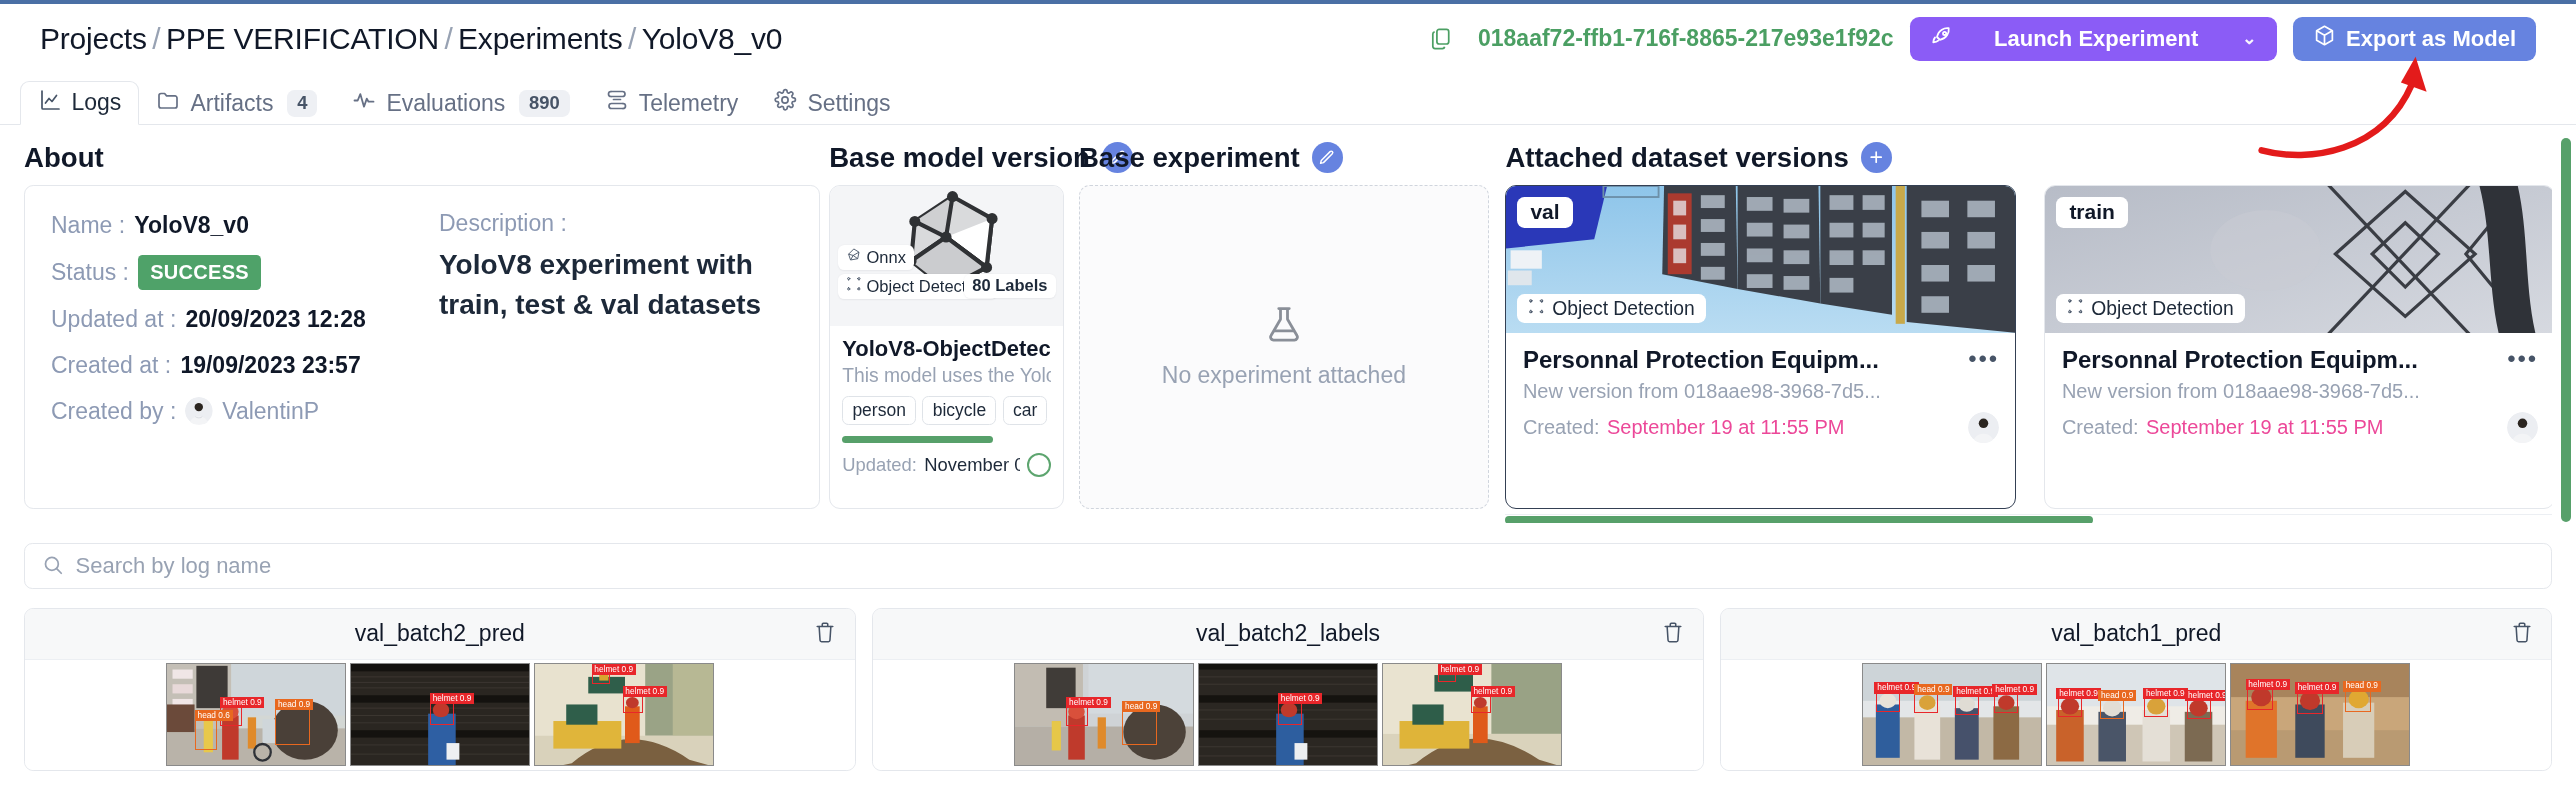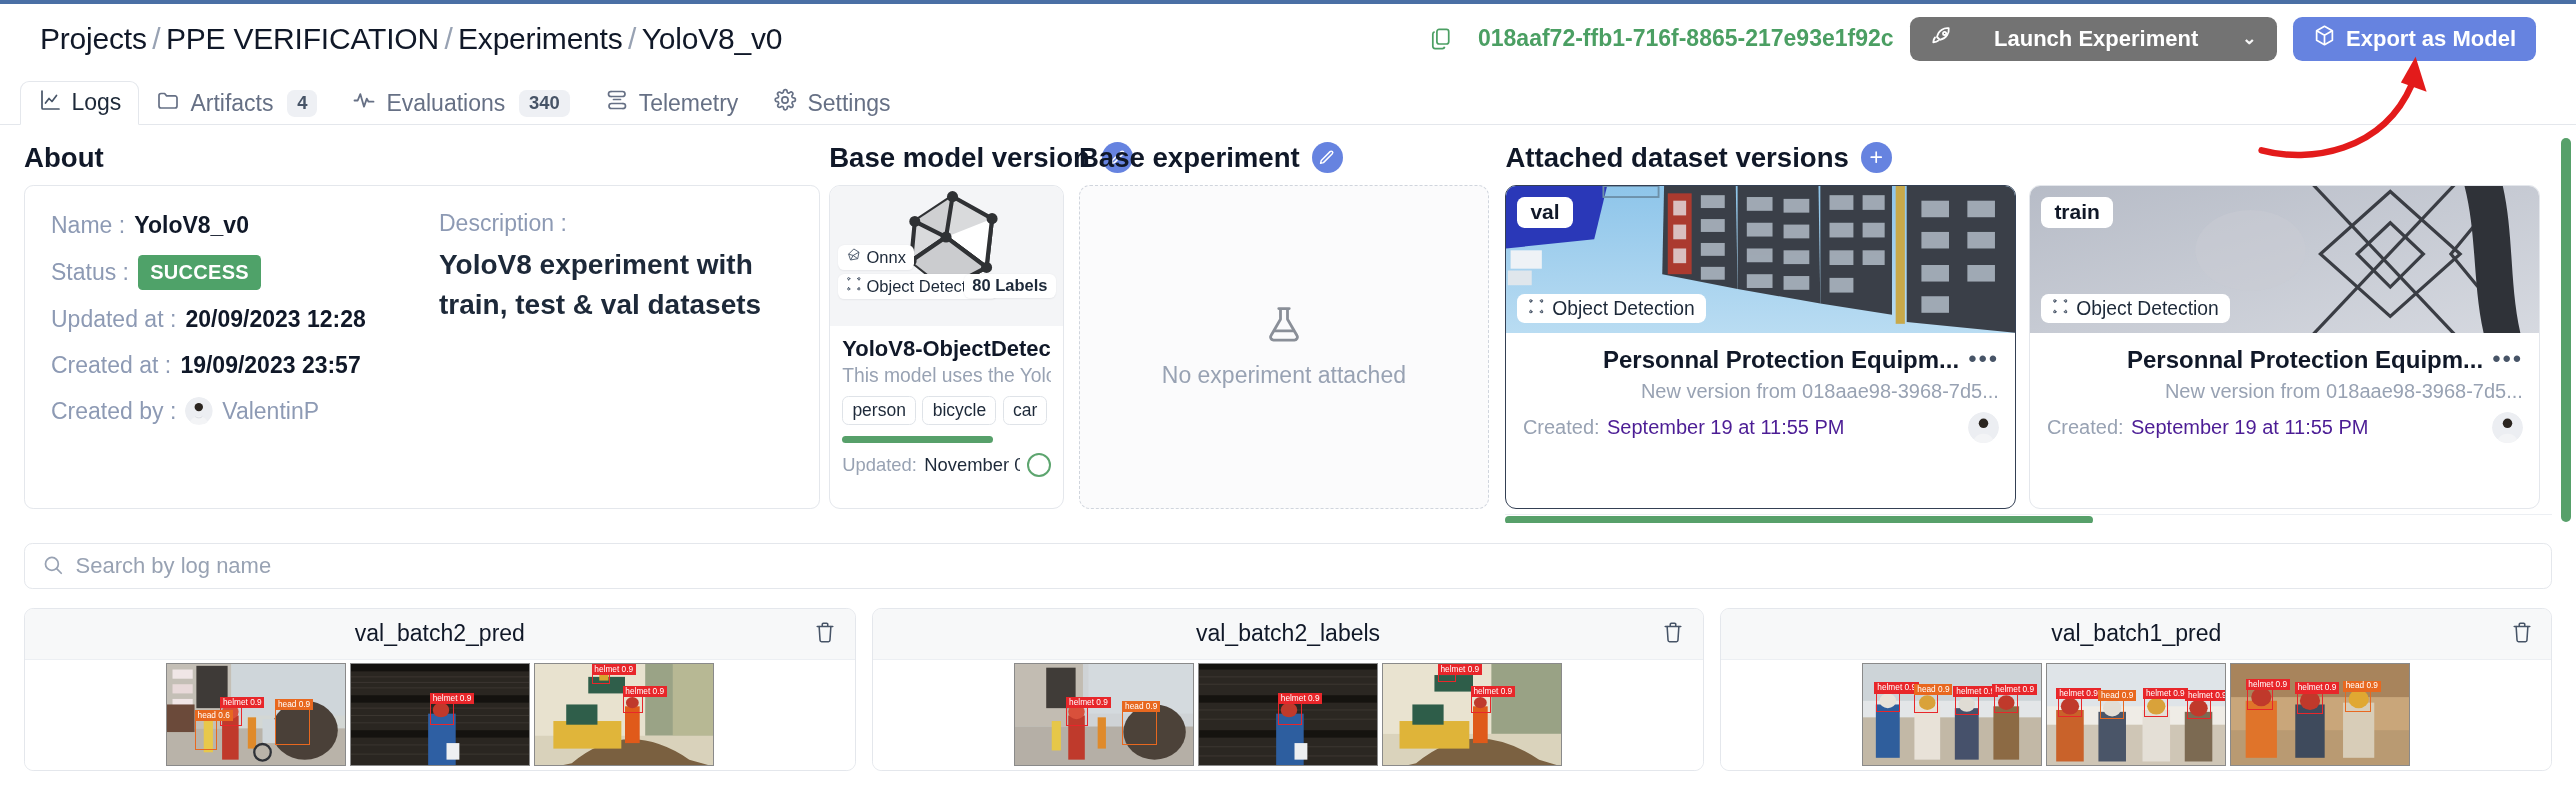--- a/index.html
+++ b/index.html
@@ -22,21 +22,21 @@
   .breadcrumb { font-size:30px; color:#101828; font-weight:400; letter-spacing:-0.2px; white-space:nowrap; }
   .breadcrumb .sep { color:#98a2b3; padding:0 5.5px; }
   .header-right { margin-left:auto; display:flex; align-items:center; gap:16.5px; }
   .uuid-wrap { display:flex; align-items:center; gap:27px; color:#4b9f63; font-size:23px; font-weight:600; }
   .copy-icon { width:20px; height:22px; flex:0 0 auto; }
   .btn {
     display:flex; align-items:center; gap:10px;
     height:44px; padding:0 20px; border-radius:9.2px;
     font-size:22px; font-weight:600; color:#fff; border:none; cursor:pointer; white-space:nowrap;
   }
-  .btn-green { background:#737373;gap:40px; }
+  .btn-green { background:#8b5cf6;gap:40px; }
   .btn-blue  { background:#6683e0; }
   .btn svg { flex:0 0 auto; }
   .chev { font-size:17.5px; margin-left:3.7px; opacity:.95; }
 
   
   .tabbar {
     position:absolute; top:74px; left:0; width:2576px; height:51px;
     display:flex; align-items:flex-end; padding:0 20px;
     border-bottom:0.9px solid #e4e7ec;
   }
@@ -121,21 +121,21 @@
   
   .col-exp { width:410px; flex:0 0 410px; margin-left:14.7px; }
   .exp-card {
     border:0.9px dashed #d0d5dd; border-radius:11px; background:#fbfbfc; height:324px;
     display:flex; flex-direction:column; align-items:center; justify-content:center; gap:13px;
   }
   .exp-text { font-size:23px; color:#98a2b3; }
 
   
   .col-ds { flex:1; margin-left:16.5px; min-width:0; overflow:hidden; }
-  .ds-row { display:flex; gap:13px;text-align:right; }
+  .ds-row { display:flex; gap:28px; }
   .ds-card {
     width:511px; flex:0 0 511px; border-radius:11px; background:#fff; overflow:hidden; height:324px;
     border:0.9px solid #e4e7ec;
   }
   .ds-card.selected { border:1.8px solid #344054; }
   .ds-thumb { position:relative; height:147px; overflow:hidden; }
   .ds-badge {
     position:absolute; left:11px; top:11px; background:#fff; border-radius:7.4px;
     padding:3.7px 13px; font-size:21px; font-weight:700; color:#101828;
   }
@@ -143,21 +143,21 @@
     position:absolute; left:11px; bottom:9.2px; background:#fff; border-radius:7.4px;
     padding:3.7px 11px; font-size:19.3px; color:#1d2939; display:flex; align-items:center; gap:7.4px;
   }
   .ds-body { padding:13px 16.5px; }
   .ds-title-row { display:flex; align-items:center; gap:9.2px; }
   .ds-title { font-size:24px; font-weight:700; color:#101828; white-space:nowrap; overflow:hidden; flex:1; }
   .dots { font-size:24px; color:#475467; letter-spacing:1.8px; cursor:pointer; line-height:.7; }
   .ds-sub { font-size:20px; color:#98a2b3; margin-top:6.4px; white-space:nowrap; overflow:hidden; }
   .ds-foot { display:flex; align-items:center; margin-top:9.2px; font-size:20px; gap:7.4px; }
   .ds-foot .k { color:#98a2b3; }
-  .ds-foot .v { color:#4c1d95; }
+  .ds-foot .v { color:#ec4899; }
   .ds-foot .avatar { margin-left:auto; width:31px; height:31px; }
 
   .hscroll-track { margin-top:5.5px; height:9.2px; background:#fff; border-top:0.9px solid #eceff3; position:relative; }
   .hscroll-thumb { position:absolute; left:0; top:0.9px; height:8.3px; width:588px; border-radius:5.5px; background:#57a06a; }
 
   
   .searchbar {
     margin:20px 24px 0 24px; height:46px; border:0.9px solid #e4e7ec; border-radius:8.3px;
     display:flex; align-items:center; gap:12px; padding:0 16.5px; background:#fff;
   }
@@ -258,21 +258,21 @@
       <span class="count">4</span>
     </div>
 
     <div class="tab">
       <span>
         <svg width="24" height="24" viewBox="0 0 24 24" fill="none" stroke="#667085" stroke-width="1.8" stroke-linecap="round" stroke-linejoin="round">
           <path d="M2.5 12.5h3.2l2.6-6.4 3.7 12.6 2.8-8.1 1.7 3.1h5"></path>
         </svg>
       </span>
       <span>Evaluations</span>
-      <span class="count">340</span>
+      <span class="count">890</span>
     </div>
 
     <div class="tab">
       <span>
         <svg width="24" height="24" viewBox="0 0 24 24" fill="none" stroke="#667085" stroke-width="1.7" stroke-linecap="round" stroke-linejoin="round">
           <path d="M6 3.5h11.5a2.5 2.5 0 0 1 0 5H6.5"></path>
           <path d="M6 3.5a2.5 2.5 0 0 0 0 5"></path>
           <path d="M18 20.5H6.5a2.5 2.5 0 0 1 0-5H18"></path>
           <path d="M18 20.5a2.5 2.5 0 0 0 0-5"></path>
           <path d="M8.5 11.5h7"></path>

